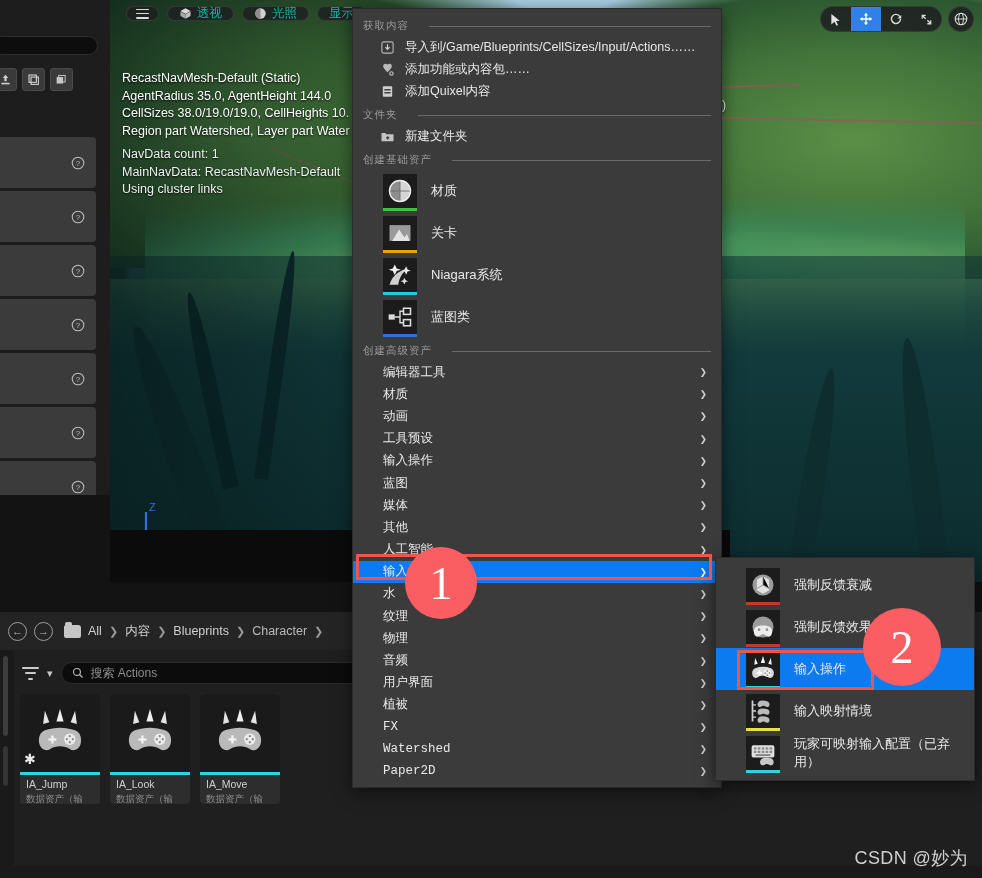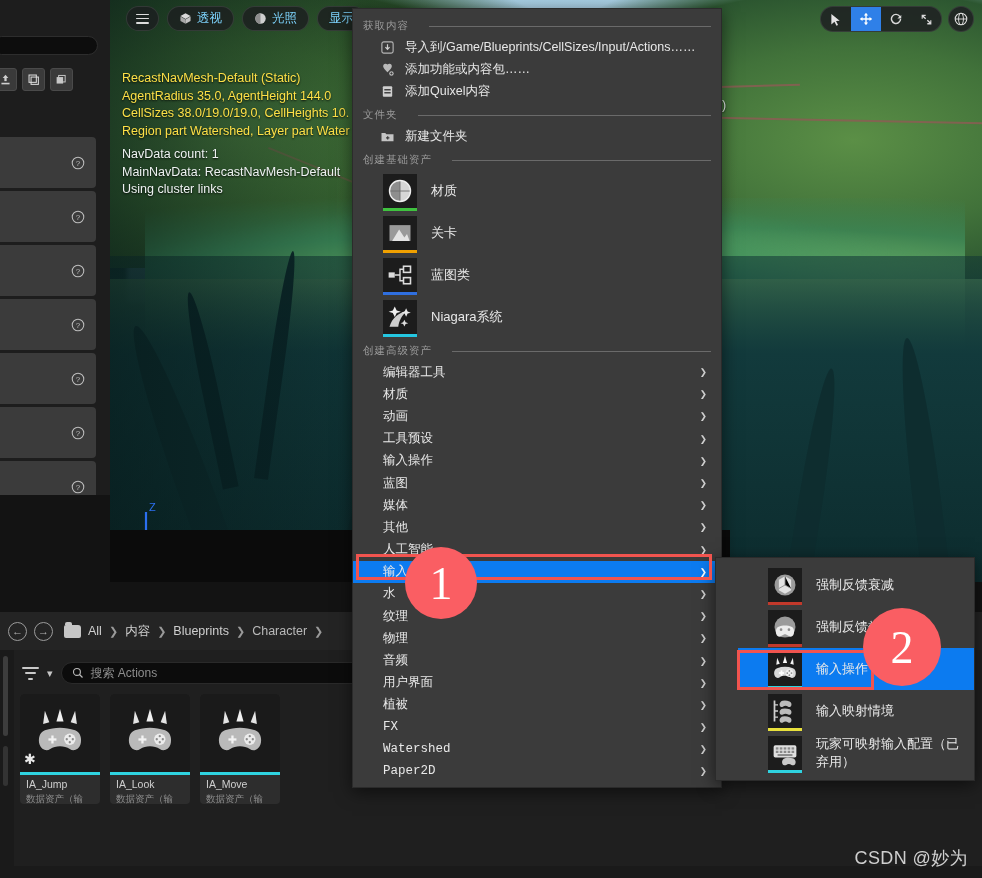--- a/index.html
+++ b/index.html
@@ -29,32 +29,32 @@
   .fg { position:absolute; left:0; bottom:0; width:100%; height:56%;
      background:linear-gradient(180deg, rgba(16,52,52,.55) 0%, #123a3c 30%, #0f3234 70%, #0d2c2e 100%); }
   .blade { position:absolute; bottom:-6%; background:#0e2c2f; opacity:.92;
      border-radius:50% 50% 2px 2px / 60% 60% 2px 2px; }
   .fern { position:absolute; background:#0b2528; opacity:.95; }
   .powerline { position:absolute; height:2px; background:#8e5b55; opacity:.8; }
   .vpShadeL { position:absolute; left:0; top:0; width:38%; height:100%;
      background:linear-gradient(90deg, rgba(5,22,22,.58), rgba(5,22,22,0)); }
 
   
-  .dbg { position:absolute; left:12px; top:70px; color:#fde047; font-size:12.5px; line-height:17.5px;
+  .dbg { position:absolute; left:12px; top:70px; color:#ffffff; font-size:12.5px; line-height:17.5px;
      text-shadow:0 1px 2px rgba(0,0,0,.85); white-space:pre; font-family:"Liberation Sans",sans-serif;}
   .dbg2 { position:absolute; left:12px; top:146px; color:#eef2f2; font-size:12.5px; line-height:17.5px;
      text-shadow:0 1px 2px rgba(0,0,0,.85); white-space:pre;}
 
   
   .gizmo { position:absolute; left:18px; bottom:22px; width:70px; height:60px; }
 
   
   .vpbarL { position:absolute; left:16px; top:6px; display:flex; align-items:center; gap:8px; }
-  .pill { height:25px; border-radius:13px; background:rgba(28,30,32,.82); display:flex;
-     align-items:center; gap:5px; padding:0 11px; color:#7dd3fc; font-size:12.5px;
+  .pill { height:15px; border-radius:13px; background:rgba(28,30,32,.82); display:flex;
+     align-items:center; gap:5px; padding:0 11px; color:#14b8a6; font-size:12.5px;
      border:1px solid rgba(255,255,255,.10); }
   .pill.icononly { padding:0 9px; }
   .hamb { width:13px; height:10px; display:flex; flex-direction:column; justify-content:space-between; }
   .hamb i { display:block; height:1.6px; background:#dcdcdc; border-radius:1px; }
 
   
   .vpbarR { position:absolute; right:8px; top:6px; display:flex; align-items:center; gap:6px; }
   .seg { display:flex; height:26px; border-radius:13px; overflow:hidden; background:rgba(30,32,34,.86);
      border:1px solid rgba(255,255,255,.09); }
   .seg > div { width:30px; display:flex; align-items:center; justify-content:center; }
@@ -140,21 +140,21 @@
 
   .hlbox { position:absolute; border:3px solid #f1544f; pointer-events:none; }
   .badge { position:absolute; border-radius:50%; background:#fa5e63;
      display:flex; align-items:center; justify-content:center; color:#fff;
      font-size:46px; font-family:"Liberation Serif",serif; }
 
   
   .submenu { position:absolute; left:715px; top:557px; width:260px; background:#3b3b3b;
      border:1px solid #2b2b2b; box-shadow:0 4px 16px rgba(0,0,0,.55); padding:6px 0; }
   .sub-mi { display:flex; align-items:center; height:42px; padding:0 10px 0 30px; gap:14px;
-     color:#e8e8e8; font-size:13px; position:relative;margin-left:22px; }
+     color:#e8e8e8; font-size:13px; position:relative; }
   .sub-mi .asset { width:34px; height:34px; background:#1c1c1c; position:relative; flex:0 0 34px;
      display:flex; align-items:center; justify-content:center; }
   .sub-mi .asset .bar { position:absolute; left:0; bottom:-3px; width:34px; height:3px; }
   .sub-mi.sel { background:#0c7bf0; }
 
   svg { display:block; }
 </style>
 </head>
 <body>
 
@@ -545,40 +545,40 @@
             <rect x="4" y="7" width="24" height="18" fill="#9a9a9a"></rect>
             <path d="M7 25l8-13 6 9 3-4 3 8z" fill="#e4e4e4"></path>
           </svg>
         <span class="bar" style="background:#f0a000;"></span>
       </span>
       <span class="txt">关卡</span>
     </div>
     <div class="mi big">
       <span class="asset">
         <svg width="28" height="28" viewBox="0 0 32 32">
+          <path d="M4 27c3-10 10-16 20-18-6 5-9 11-10 18z" fill="#cfcfcf"></path>
+          <path d="M10 4l2.2 4.6L17 10l-4.8 1.4L10 16l-2.2-4.6L3 10l4.8-1.4z" fill="#f0f0f0"></path>
+          <path d="M23 6l1.7 3.6L28.4 11l-3.7 1.1L23 15.7l-1.7-3.6L17.6 11l3.7-1.4z" fill="#e8e8e8"></path>
+          <path d="M21 19l1.4 2.9 3 1.1-3 .9-1.4 2.9-1.4-2.9-3-.9 3-1.1z" fill="#e0e0e0"></path>
+          </svg>
+        <span class="bar" style="background:#24c6e0;"></span>
+      </span>
+      <span class="txt">Niagara系统</span>
+    </div>
+    <div class="mi big">
+      <span class="asset">
+        <svg width="28" height="28" viewBox="0 0 32 32">
           <rect x="3" y="13" width="7" height="6" fill="#dcdcdc"></rect>
           <rect x="20" y="6" width="8" height="7" fill="none" stroke="#dcdcdc" stroke-width="1.8"></rect>
           <rect x="20" y="19" width="8" height="7" fill="none" stroke="#dcdcdc" stroke-width="1.8"></rect>
           <path d="M10 16h6V9.5h4M10 16h6v6.5h4" fill="none" stroke="#dcdcdc" stroke-width="1.6"></path>
           </svg>
         <span class="bar" style="background:#2f6fe0;"></span>
       </span>
       <span class="txt">蓝图类</span>
-    </div>
-    <div class="mi big">
-      <span class="asset">
-        <svg width="28" height="28" viewBox="0 0 32 32">
-          <path d="M4 27c3-10 10-16 20-18-6 5-9 11-10 18z" fill="#cfcfcf"></path>
-          <path d="M10 4l2.2 4.6L17 10l-4.8 1.4L10 16l-2.2-4.6L3 10l4.8-1.4z" fill="#f0f0f0"></path>
-          <path d="M23 6l1.7 3.6L28.4 11l-3.7 1.1L23 15.7l-1.7-3.6L17.6 11l3.7-1.4z" fill="#e8e8e8"></path>
-          <path d="M21 19l1.4 2.9 3 1.1-3 .9-1.4 2.9-1.4-2.9-3-.9 3-1.1z" fill="#e0e0e0"></path>
-          </svg>
-        <span class="bar" style="background:#24c6e0;"></span>
-      </span>
-      <span class="txt">Niagara系统</span>
     </div>
 
     <div class="sect">
       <span class="lbl">创建高级资产</span>
       <span class="ln"></span>
     </div>
 
     <div class="mi plainrow arrowed">
         <span class="txt">编辑器工具</span>
         <span class="arw">❯</span>

